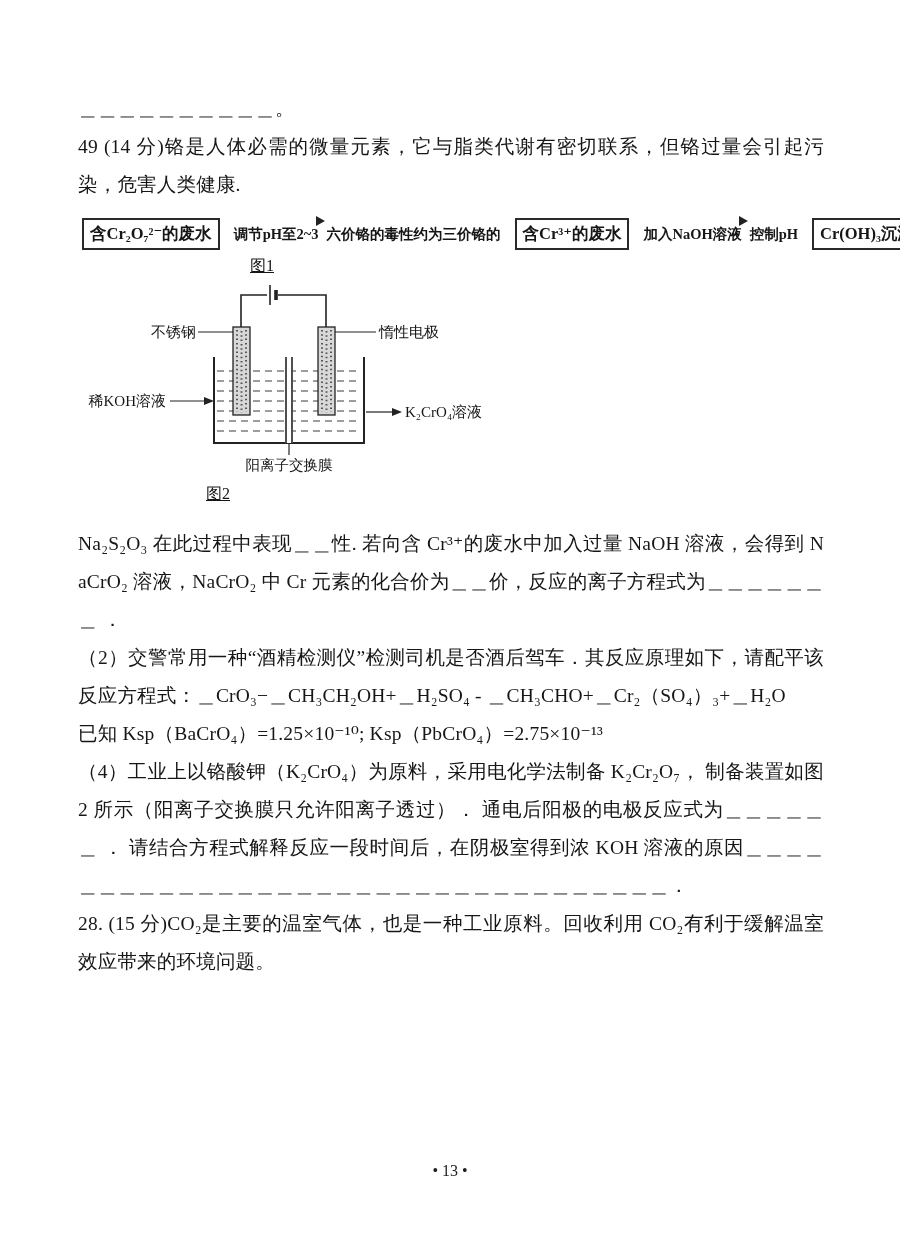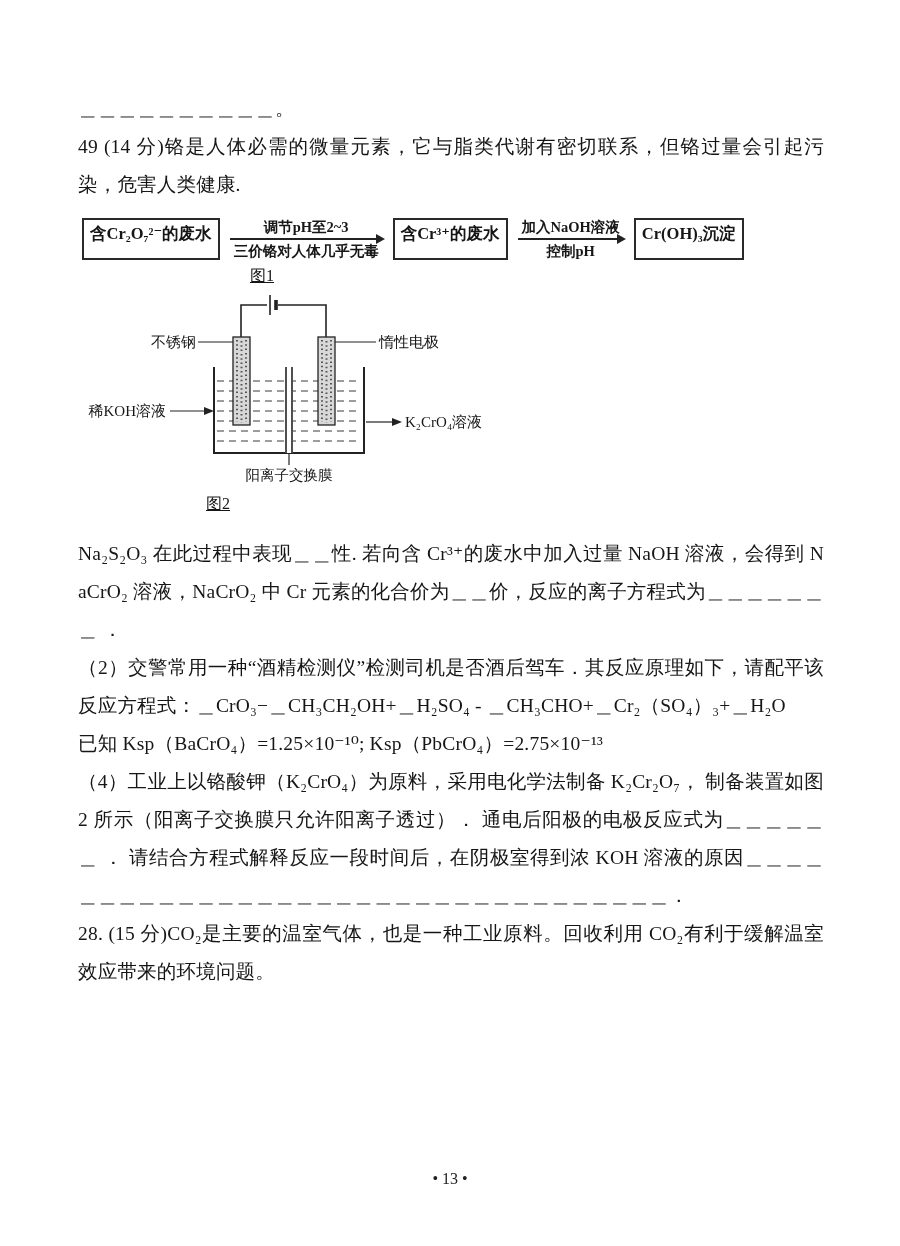--- a/index.html
+++ b/index.html
@@ -14,58 +14,58 @@
     letter-spacing:0.2px; word-break:break-all;
   }
   .blank-line { text-align:left; }
 
   
   .figure1 { display:flex; margin:14px 0 1px 4px;gap:8px; }
   .fc-box {
     border:2px solid #2a2a2a; padding:3px 6px; font-weight:bold;
     font-size:16.5px; white-space:nowrap; line-height:1.35;
   }
-  .fc-arrow { display:flex; flex-direction:column; align-items:center; margin:0 2px; }
+  .fc-arrow { display:flex; align-items:center; margin:0 2px; }
   .fc-label { font-size:14.5px; font-weight:bold; line-height:1.25; white-space:nowrap; padding:0 4px; }
   .fc-line { position:relative; height:0; border-top:2px solid #222; align-self:stretch; margin:2px 0; }
   .fc-line::after {
     content:""; position:absolute; right:-2px; top:-6px; width:0; height:0;
     border-left:9px solid #222; border-top:5px solid transparent; border-bottom:5px solid transparent;
   }
   .fig-caption { font-size:16px; line-height:30px;text-decoration:underline; }
   .fig1-caption { padding-left:172px; }
   .fig2-caption { padding-left:128px; margin-top:-6px; margin-bottom:16px; }
 
   
   .figure2 { margin:4px 0 0 8px; }
   .svg-label { font-size:15px; font-family:"Liberation Serif","DejaVu Serif",serif; fill:#161616; }
   .svg-label-sm { font-size:14.5px; }
 
   .footer {
-    position:absolute; bottom:58px; left:0; width:100%;
+    position:absolute; bottom:66px; left:0; width:100%;
     text-align:center; font-size:16px; color:#222;
   }
 </style>
 </head>
 <body>
 
 <div class="page">
   <div class="content">
 
     <p class="para blank-line">＿＿＿＿＿＿＿＿＿＿。</p>
 
     <p class="para">49 (14 分)铬是人体必需的微量元素，它与脂类代谢有密切联系，但铬过量会引起污染，危害人类健康.</p>
 
 
     <div class="figure1">
       <div class="fc-box">含Cr₂O₇²⁻的废水</div>
       <div class="fc-arrow">
         <span class="fc-label">调节pH至2~3</span>
         <span class="fc-line"></span>
-        <span class="fc-label">三价铬对人体几乎无毒</span>
+        <span class="fc-label">六价铬的毒性约为三价铬的</span>
       </div>
       <div class="fc-box">含Cr³⁺的废水</div>
       <div class="fc-arrow">
         <span class="fc-label">加入NaOH溶液</span>
         <span class="fc-line"></span>
         <span class="fc-label">控制pH</span>
       </div>
       <div class="fc-box">Cr(OH)₃沉淀</div>
     </div>
     <div class="fig-caption fig1-caption">图1</div>

